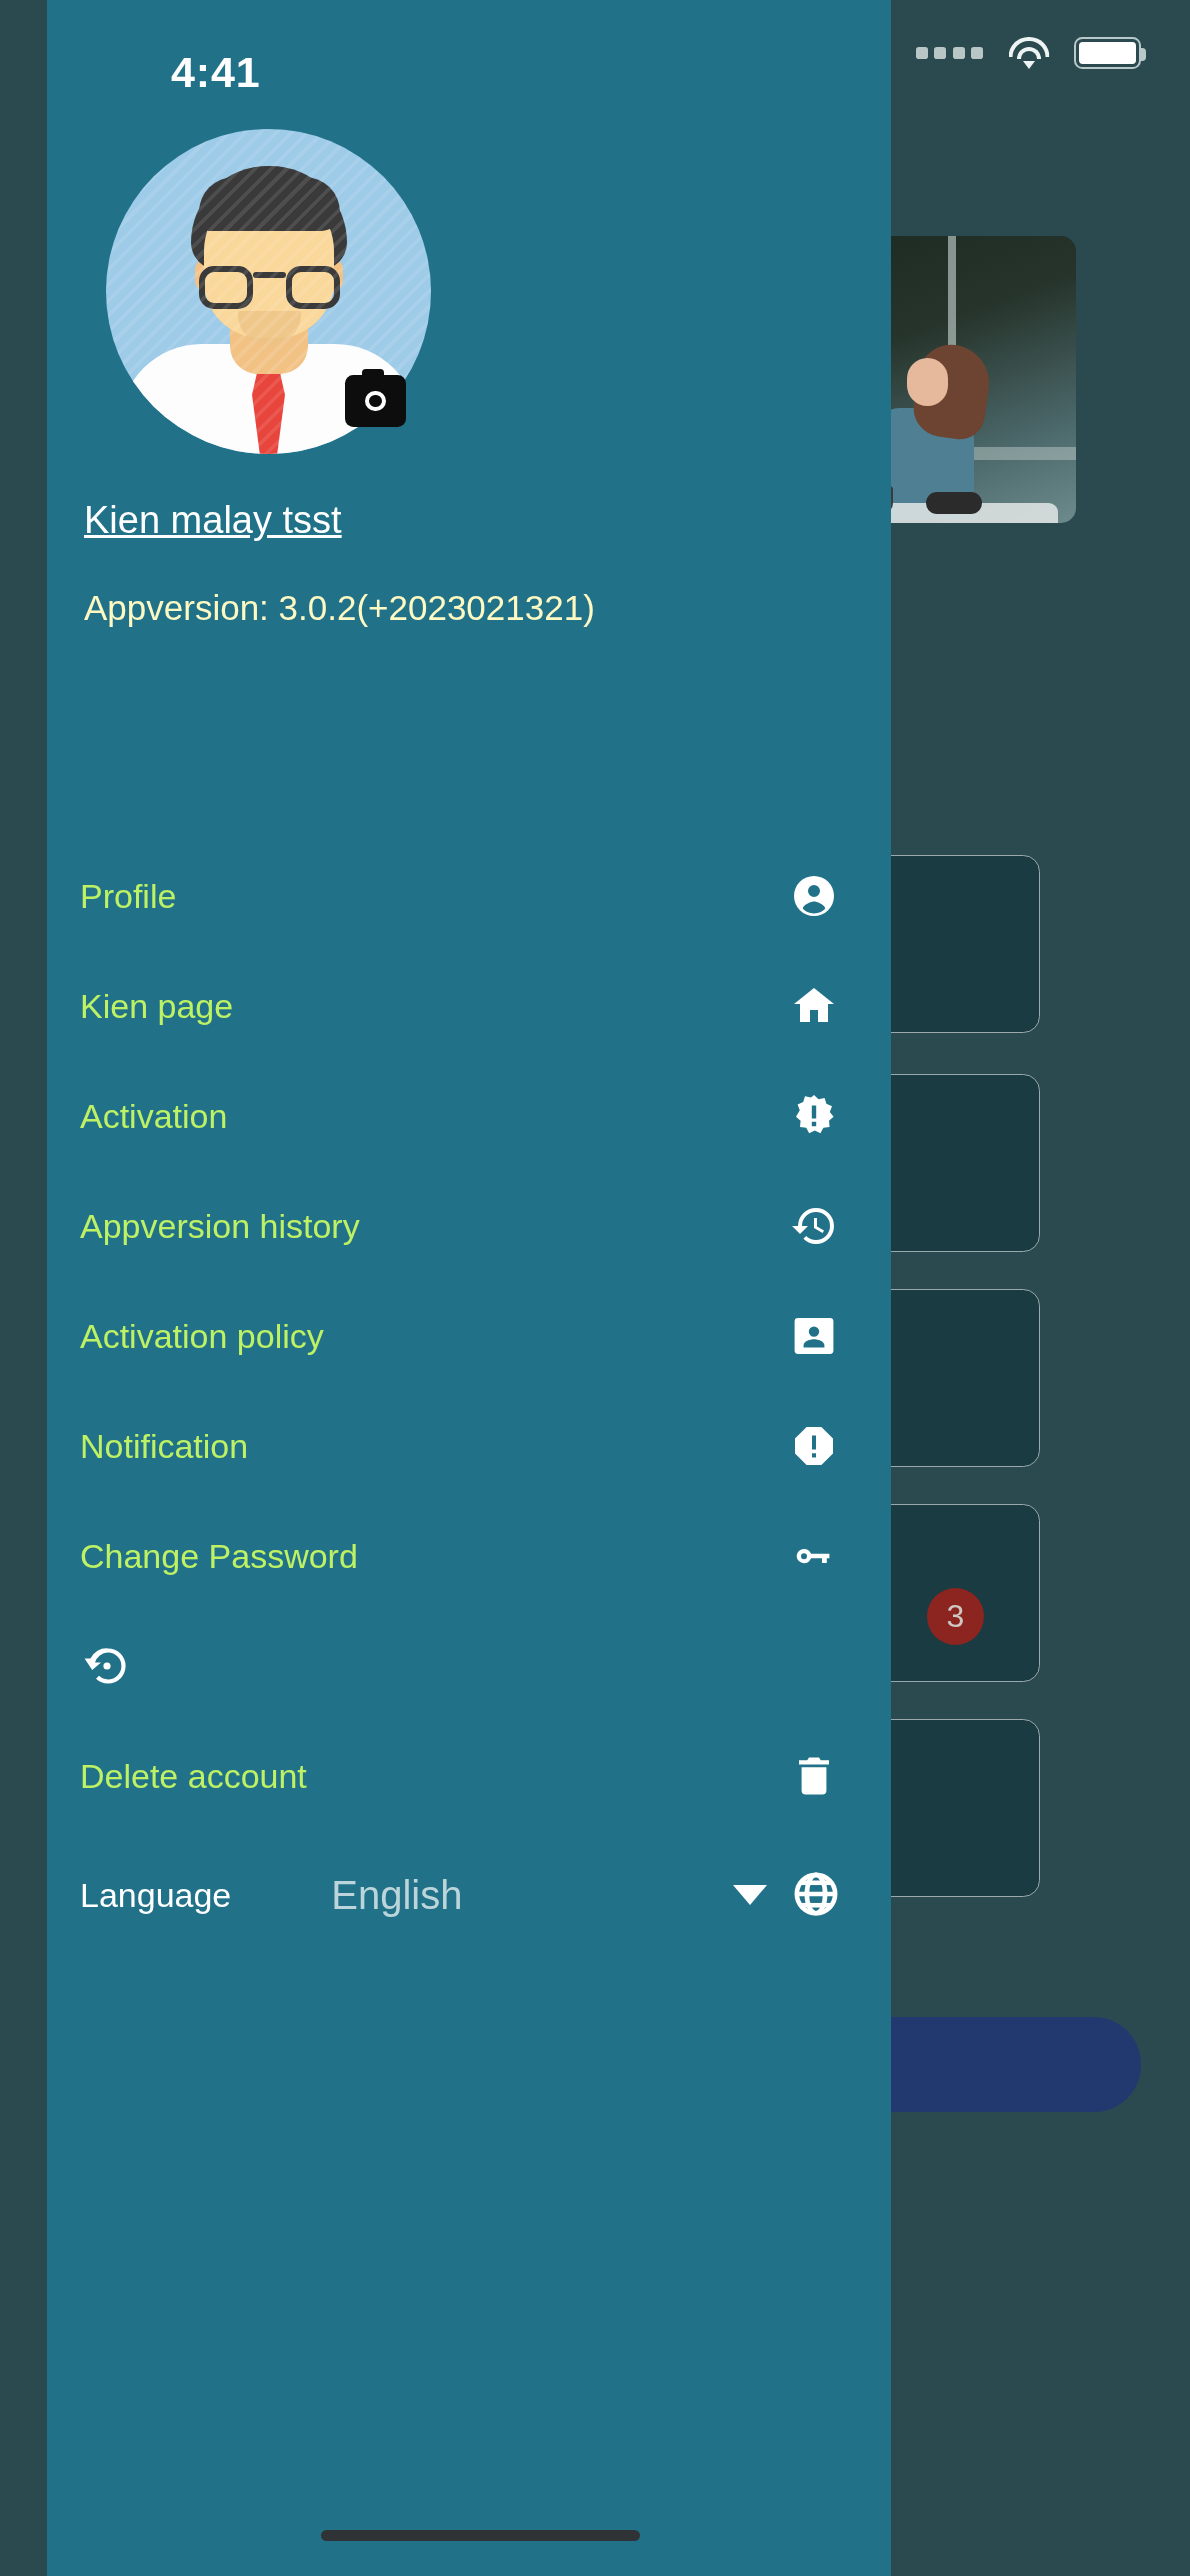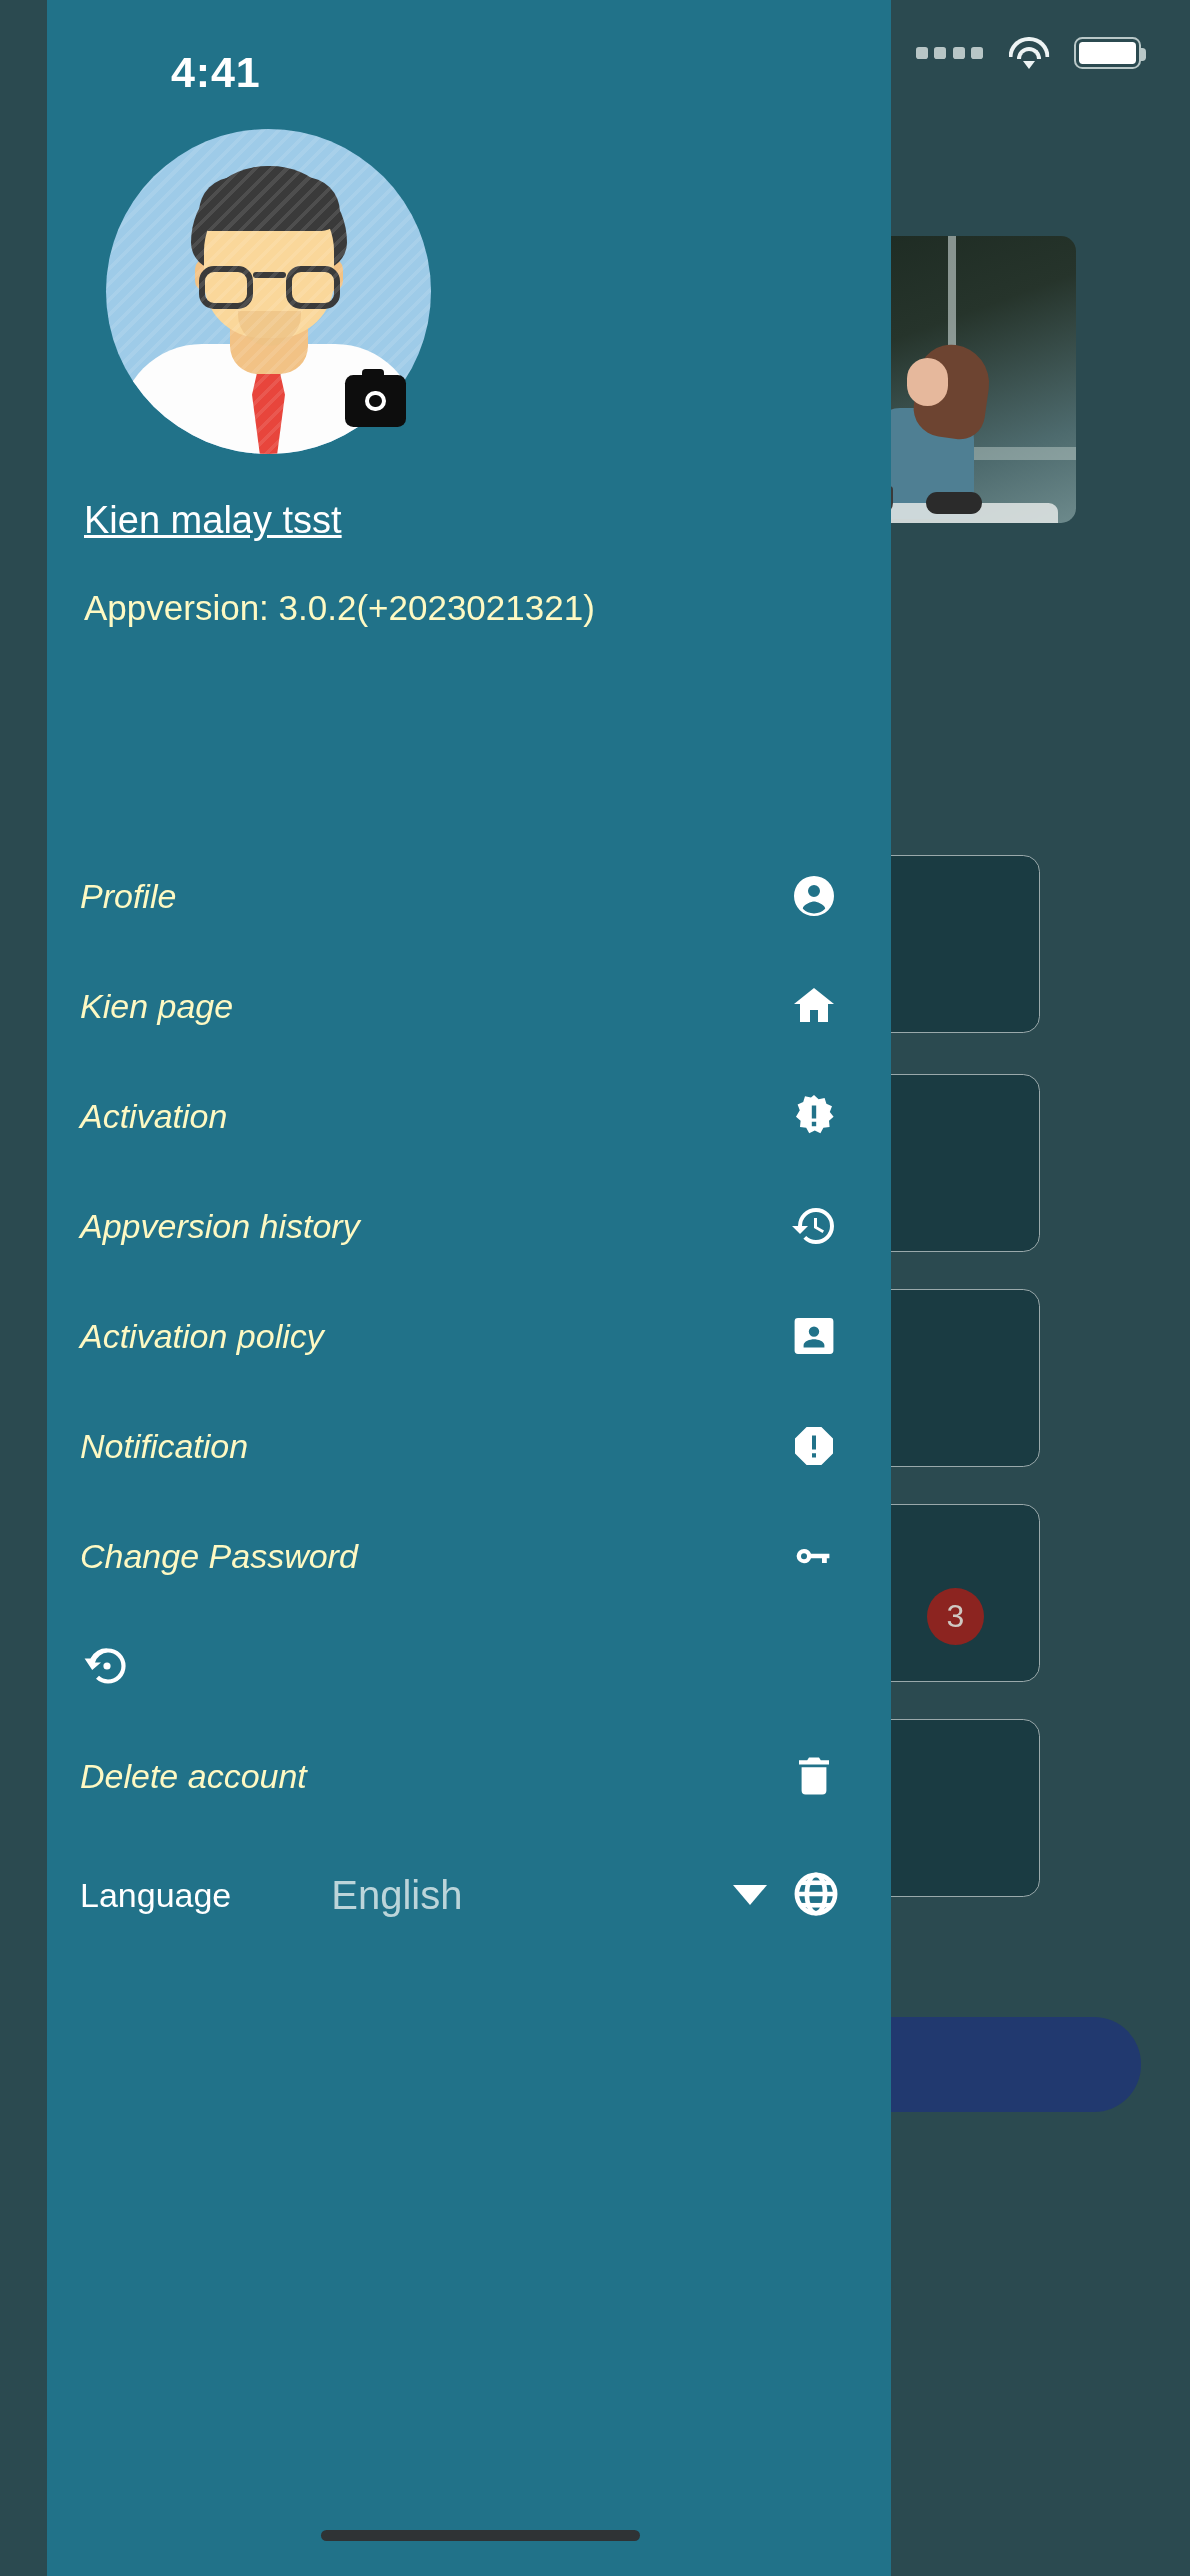--- a/index.html
+++ b/index.html
@@ -113,21 +113,21 @@
   #camera-badge .lens{width:20.4px;height:20.4px;border-radius:50%;border:4.6px solid #fff;}
 
   #user-name{margin:45px 0 0 37px;font-size:38px;color:#fff;text-decoration:underline;}
   #app-version{margin:46px 0 0 37px;font-size:35px;color:#fef9c3;}
 
   #menu{margin-top:213px;}
   .menu-row{
     height:110px;display:flex;align-items:center;
     padding:0 50px 0 33px;
   }
-  .menu-label{font-size:34px;color:#fef9c3;flex:1;font-style:italic;}
+  .menu-label{font-size:34px;color:#bef264;flex:1;}
   .menu-icon{
     width:54px;height:54px;display:flex;align-items:center;justify-content:center;
     color:#fff;
   }
   .menu-icon svg{width:48px;height:48px;fill:#fff;}
 
   
   #language-row{
     height:110px;display:flex;align-items:center;padding:0 50px 0 33px;margin-top:9.3px;
   }

